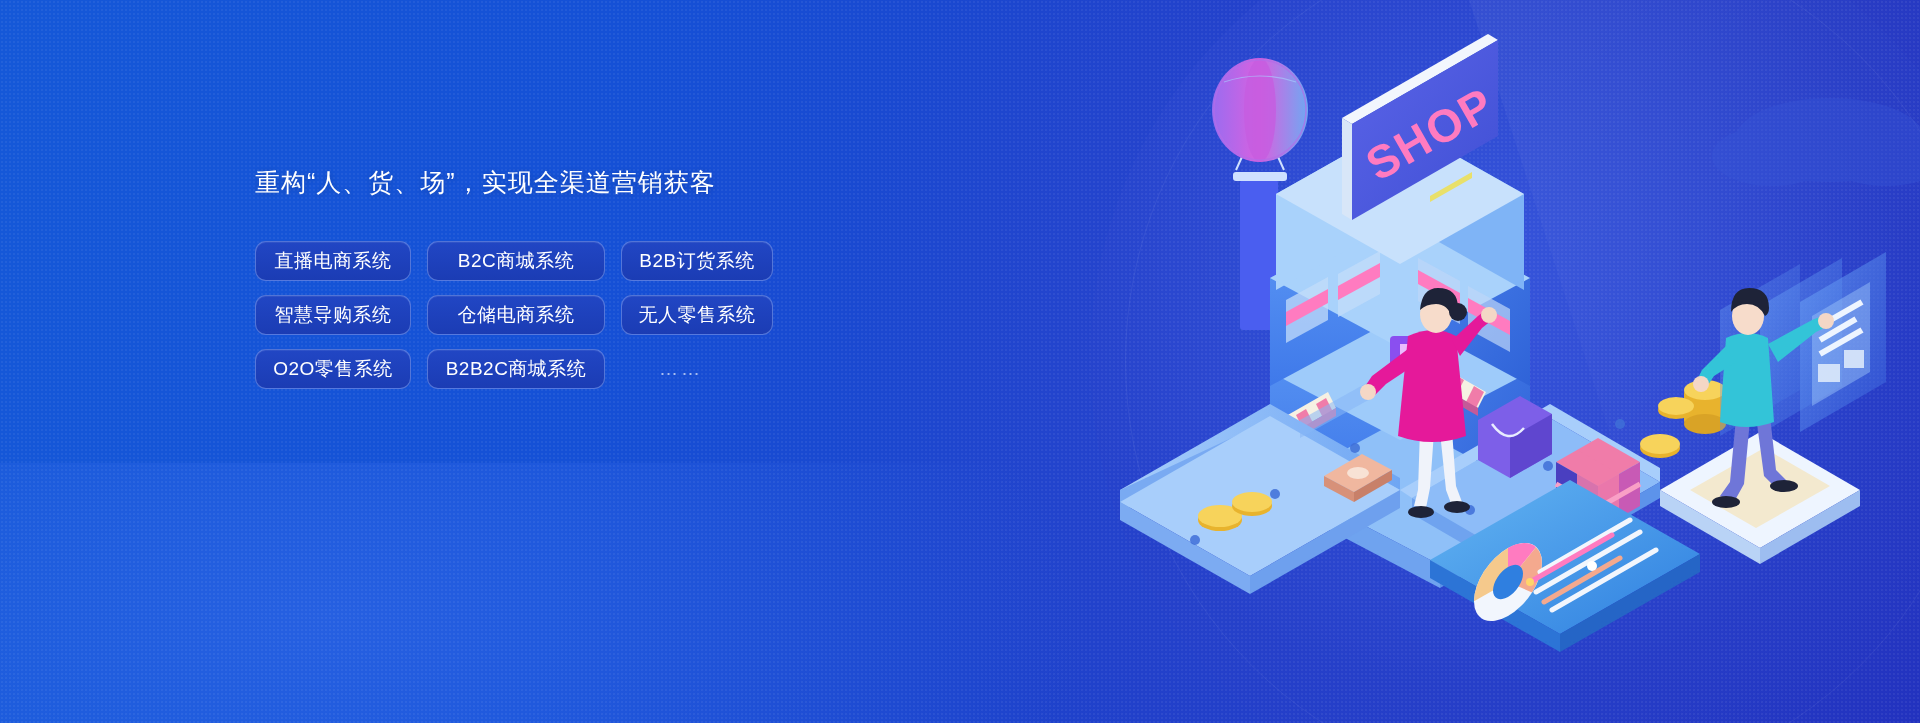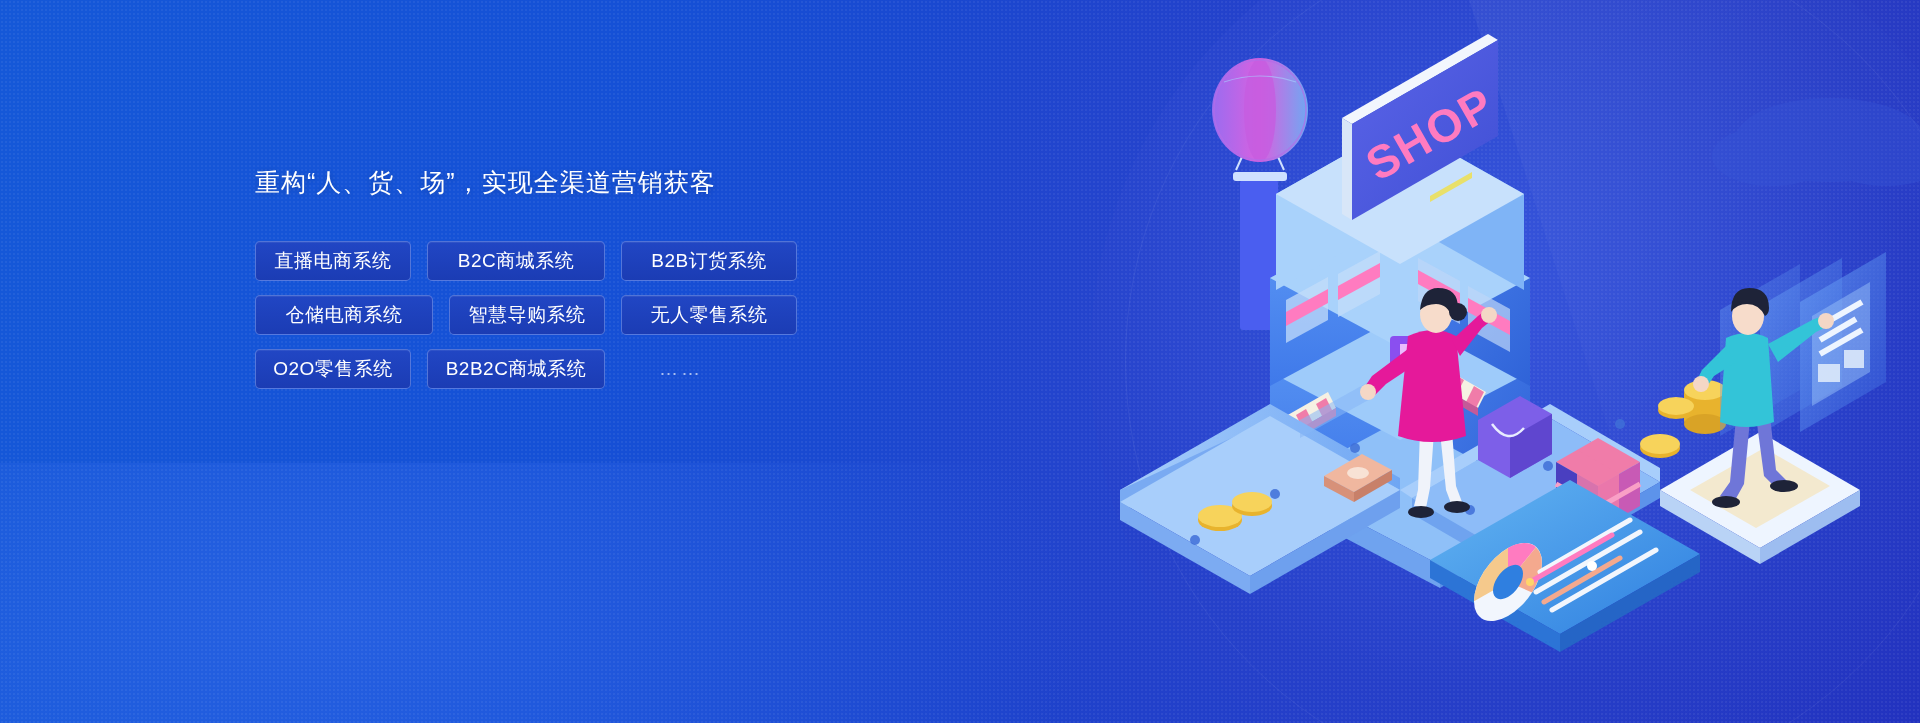--- a/index.html
+++ b/index.html
@@ -61,31 +61,31 @@
     letter-spacing:1px; white-space:nowrap;
     text-shadow:0 1px 6px rgba(0,0,20,.2);
   }
 
   
   .tags{ margin-top:42px; }
   .tag-row{ display:flex; gap:16px; margin-bottom:14px; }
   .tag{
     height:40px; min-width:148px; padding:0 18px;
     display:flex; align-items:center; justify-content:center;
-    border-radius:5px;
+    border-radius:11px;
     background:linear-gradient(180deg,#2146c4 0%,#1b3cb4 100%);
     border:1px solid rgba(150,185,255,.45);
     color:#ffffff; font-size:19px; letter-spacing:.5px;
     white-space:nowrap;
     box-shadow:inset 0 1px 0 rgba(255,255,255,.07);
     cursor:pointer;
   }
   .tag.w1{ width:156px; }
   .tag.w2{ width:178px;text-align:right; }
-  .tag.w3{ width:176px; }
+  .tag.w3{ width:152px; }
   .tag.plain{
     background:none; border:none; box-shadow:none;
     color:rgba(255,255,255,.62); letter-spacing:3px;
     min-width:100px; width:120px; justify-content:center; cursor:default;
   }
 
   
   .illus{ position:absolute; left:1100px; top:20px; width:820px; height:690px; }
   .illus svg{ width:100%; height:100%; display:block; }
 </style>
@@ -103,22 +103,22 @@
   <div class="copy">
     <div class="subtitle">重构“人、货、场”，实现全渠道营销获客</div>
 
     <div class="tags">
       <div class="tag-row">
         <div class="tag w1">直播电商系统</div>
         <div class="tag w2">B2C商城系统</div>
         <div class="tag w3">B2B订货系统</div>
       </div>
       <div class="tag-row">
+        <div class="tag w1">智慧导购系统</div>
         <div class="tag w2">仓储电商系统</div>
-        <div class="tag w1">智慧导购系统</div>
         <div class="tag w3">无人零售系统</div>
       </div>
       <div class="tag-row">
         <div class="tag w1">O2O零售系统</div>
         <div class="tag w2">B2B2C商城系统</div>
         <div class="tag plain">……</div>
       </div>
     </div>
   </div>
 

